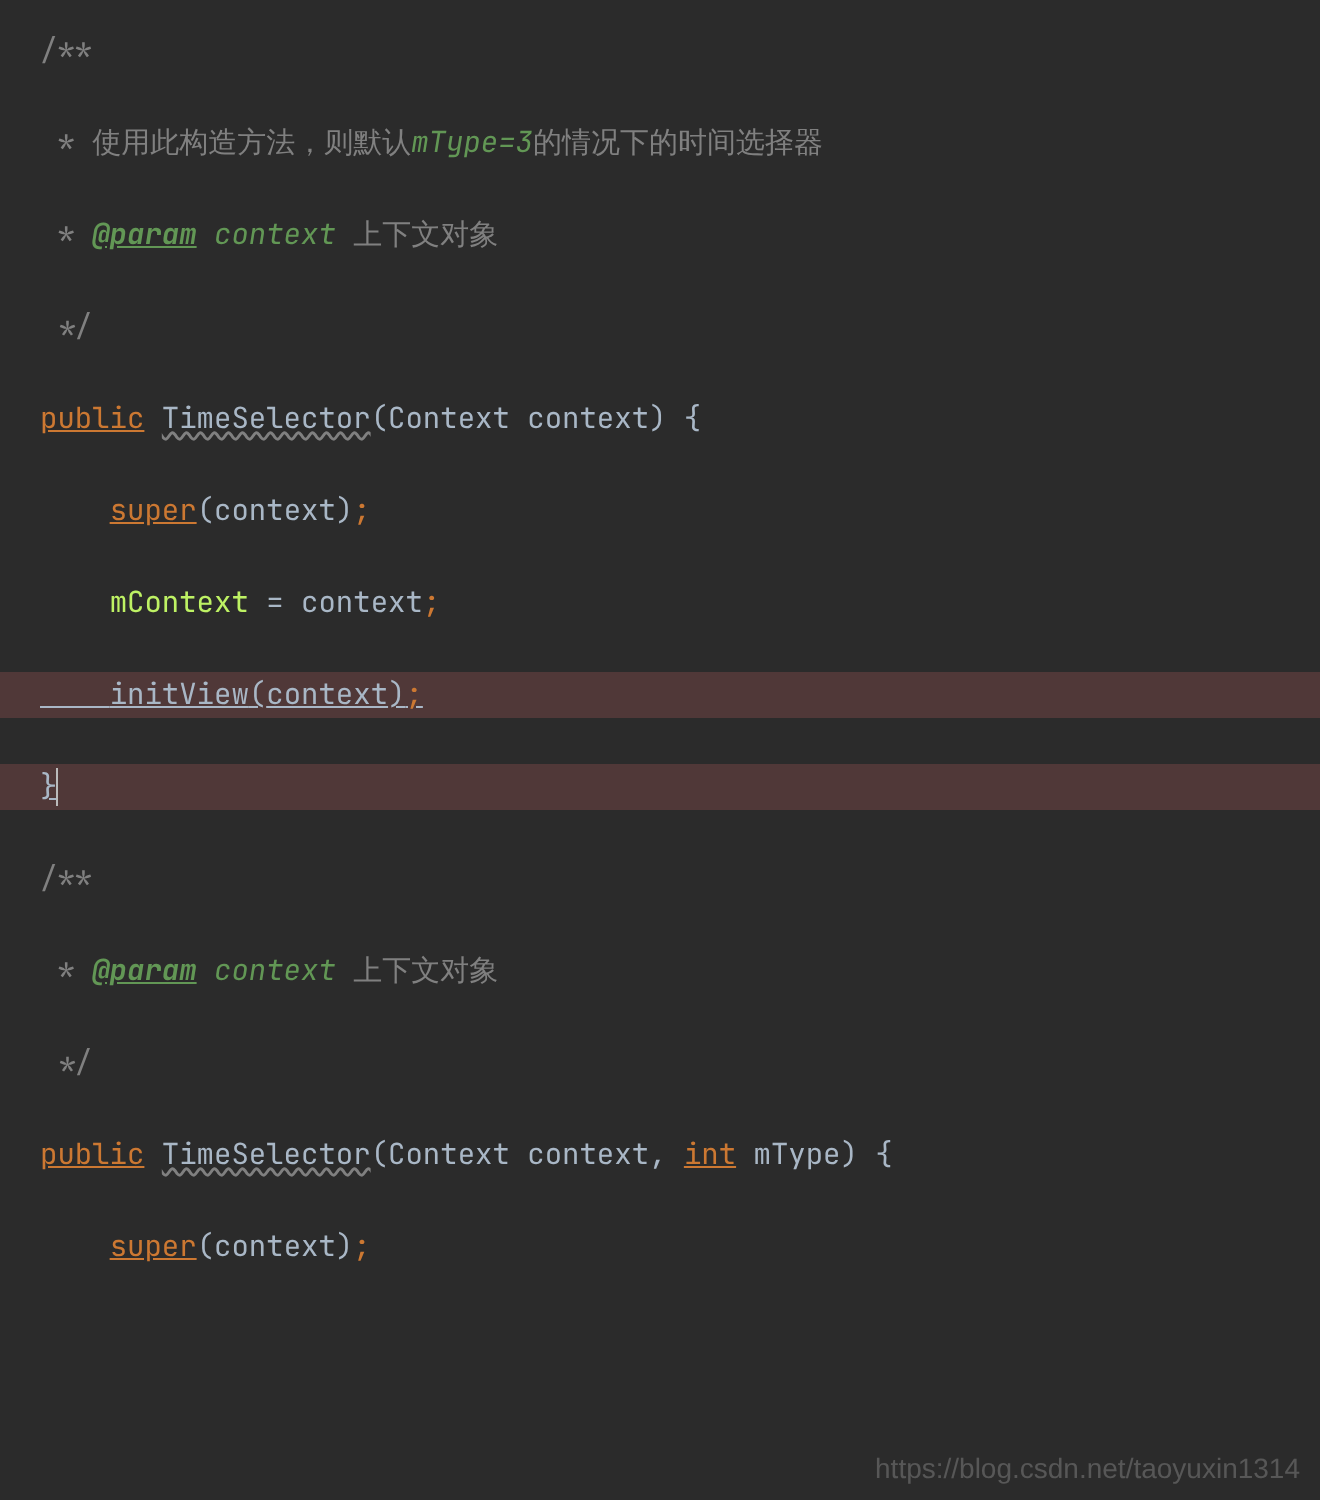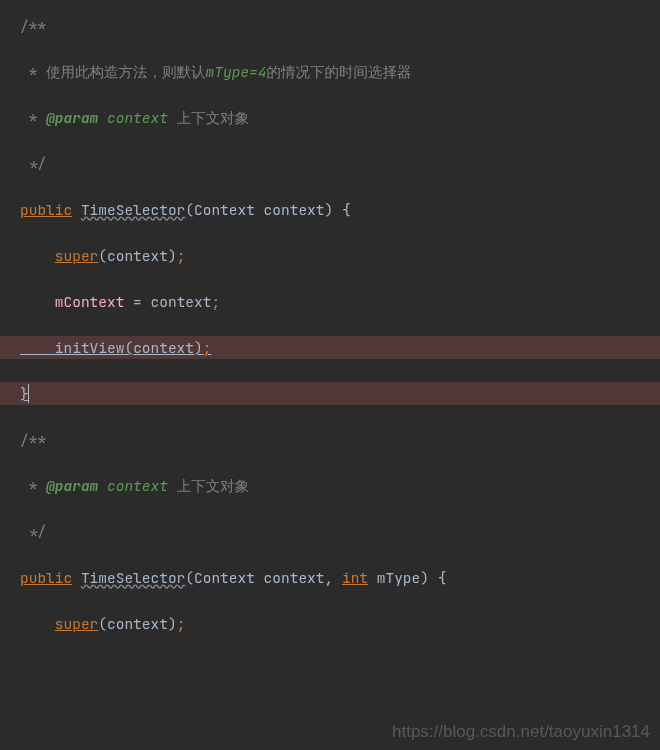--- a/index.html
+++ b/index.html
@@ -28,41 +28,41 @@
     font-size: 14.5px;
     line-height: 23px;
     color: var(--fg);
     white-space: pre;
   }
   .line { display:block; padding-left:20px; }
   .hl { background: var(--highlight-line); text-decoration: underline; }
 
   .cm { color: var(--comment); }
   .ci { color: var(--comment-italic); font-style: italic; }
-  .pt { color: var(--param-tag); font-weight:bold; font-style: italic; }
+  .pt { color: var(--param-tag); font-weight:bold; font-style: italic; text-decoration: underline; }
   .kw { color: var(--keyword); text-decoration: underline; }
   .mthu { color: var(--fg); text-decoration: underline; text-decoration-style: wavy; text-decoration-color:#808080; }
   .pun { color: var(--fg); }
   .id { color: var(--fg); }
-  .fld { color: #f9a8d4; }
+  .fld { color: #bef264; }
   .semi { color: var(--keyword); }
   .cursor { border-left:1px solid #bbb; margin-left:-1px; }
 
   .watermark {
     position:absolute; right:10px; bottom:8px;
     color: rgba(200,200,200,0.28);
-    font-family: Arial, sans-serif; font-size:17px;
+    font-family: Arial, sans-serif; font-size:14px;
     pointer-events:none;
   }
 </style>
 </head>
 <body>
 
 <pre class="code"><span class="line"><span class="cm">/**</span></span>
-<span class="line"><span class="cm"> * </span><span class="cm">使用此构造方法，则默认</span><span class="ci">mType=4</span><span class="cm">的情况下的时间选择器</span></span>
+<span class="line"><span class="cm"> * </span><span class="cm">使用此构造方法，则默认</span><span class="ci">mType=3</span><span class="cm">的情况下的时间选择器</span></span>
 <span class="line"><span class="cm"> * </span><span class="pt">@param</span><span class="ci"> context </span><span class="cm">上下文对象</span></span>
 <span class="line"><span class="cm"> */</span></span>
 <span class="line"><span class="kw">public</span><span> </span><span class="mthu">TimeSelector</span><span class="pun">(</span><span class="id">Context</span><span class="id"> context</span><span class="pun">) {</span></span>
 <span class="line">    <span class="kw">super</span><span class="pun">(</span><span class="id">context</span><span class="pun">)</span><span class="semi">;</span></span>
 <span class="line">    <span class="fld">mContext</span><span class="pun"> = </span><span class="id">context</span><span class="semi">;</span></span>
 <span class="line hl">    <span class="id">initView</span><span class="pun">(</span><span class="id">context</span><span class="pun">)</span><span class="semi">;</span></span>
 <span class="line hl"><span class="pun">}</span><span class="cursor"></span></span>
 <span class="line"><span class="cm">/**</span></span>
 <span class="line"><span class="cm"> * </span><span class="pt">@param</span><span class="ci"> context </span><span class="cm">上下文对象</span></span>
 <span class="line"><span class="cm"> */</span></span>

